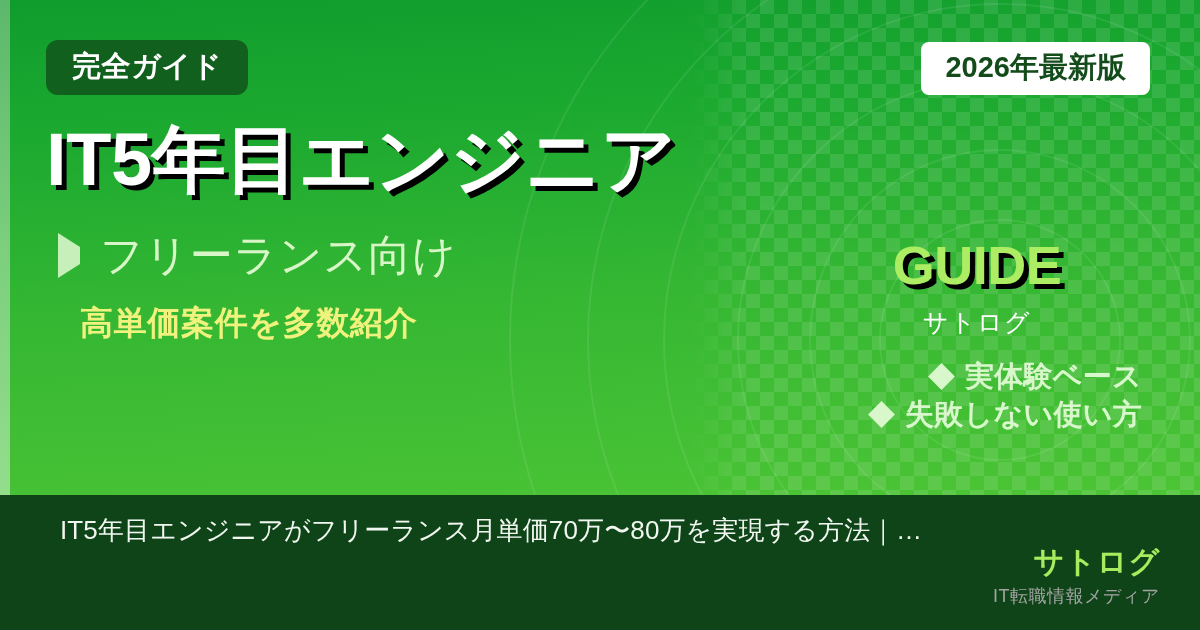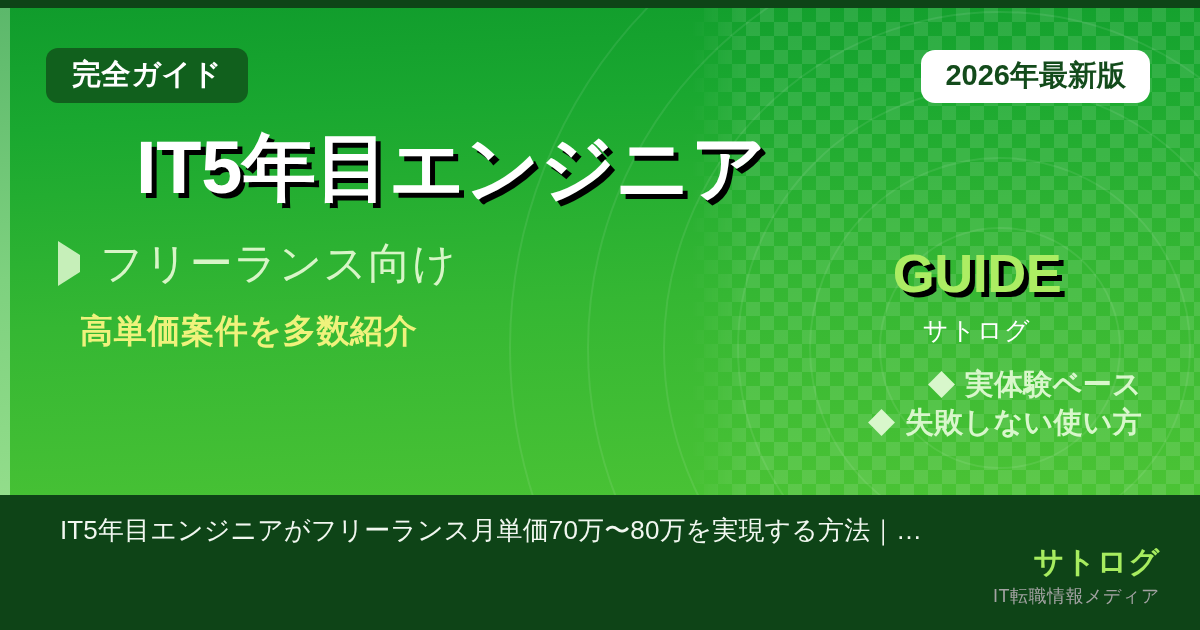--- a/index.html
+++ b/index.html
@@ -14,21 +14,20 @@
     width:1200px; height:630px;
     overflow:hidden;
   }
 
   
   #hero {
     position:absolute; left:0; top:0;
     width:1200px; height:495px;
     background:linear-gradient(177deg,#109c2c 0%,#1aa830 22%,#35b733 58%,#4cc435 100%);
     overflow:hidden;
-    margin-top:8px;
   }
 
   
   .rings { position:absolute; left:0; top:0; width:1200px; height:495px; pointer-events:none; }
 
   
   .dots {
     position:absolute;
     left:690px; top:0px; width:510px; height:495px;
     background-image:
@@ -64,21 +63,20 @@
 
   #main-title {
     margin-top:26px;
     color:#ffffff;
     font-size:74px;
     font-weight:bold;
     line-height:1.06;
     letter-spacing:-.005em;
     text-shadow:5px 5px 0 #000000;
     white-space:nowrap;
-    text-align:right;
   }
 
   .bullet-row {
     display:flex; align-items:center;
     margin-top:16px;
     margin-left:12px;
   }
   #bullet-list { margin-top:28px; }
 
   .bullet-marker { margin-right:20px; line-height:1; display:inline-block; }
@@ -172,21 +170,21 @@
     letter-spacing:.03em;
   }
 
   
   #year-badge {
     position:absolute; right:50px; top:42px;
     background:#ffffff;
     color:#134b1b;
     font-size:29px; font-weight:bold;
     padding:11px 24px 13px;
-    border-radius:14px;
+    border-radius:8px;
     line-height:1;
     white-space:nowrap;
   }
 </style>
 </head>
 <body>
 
 <div id="card">
 
   <div id="hero">

